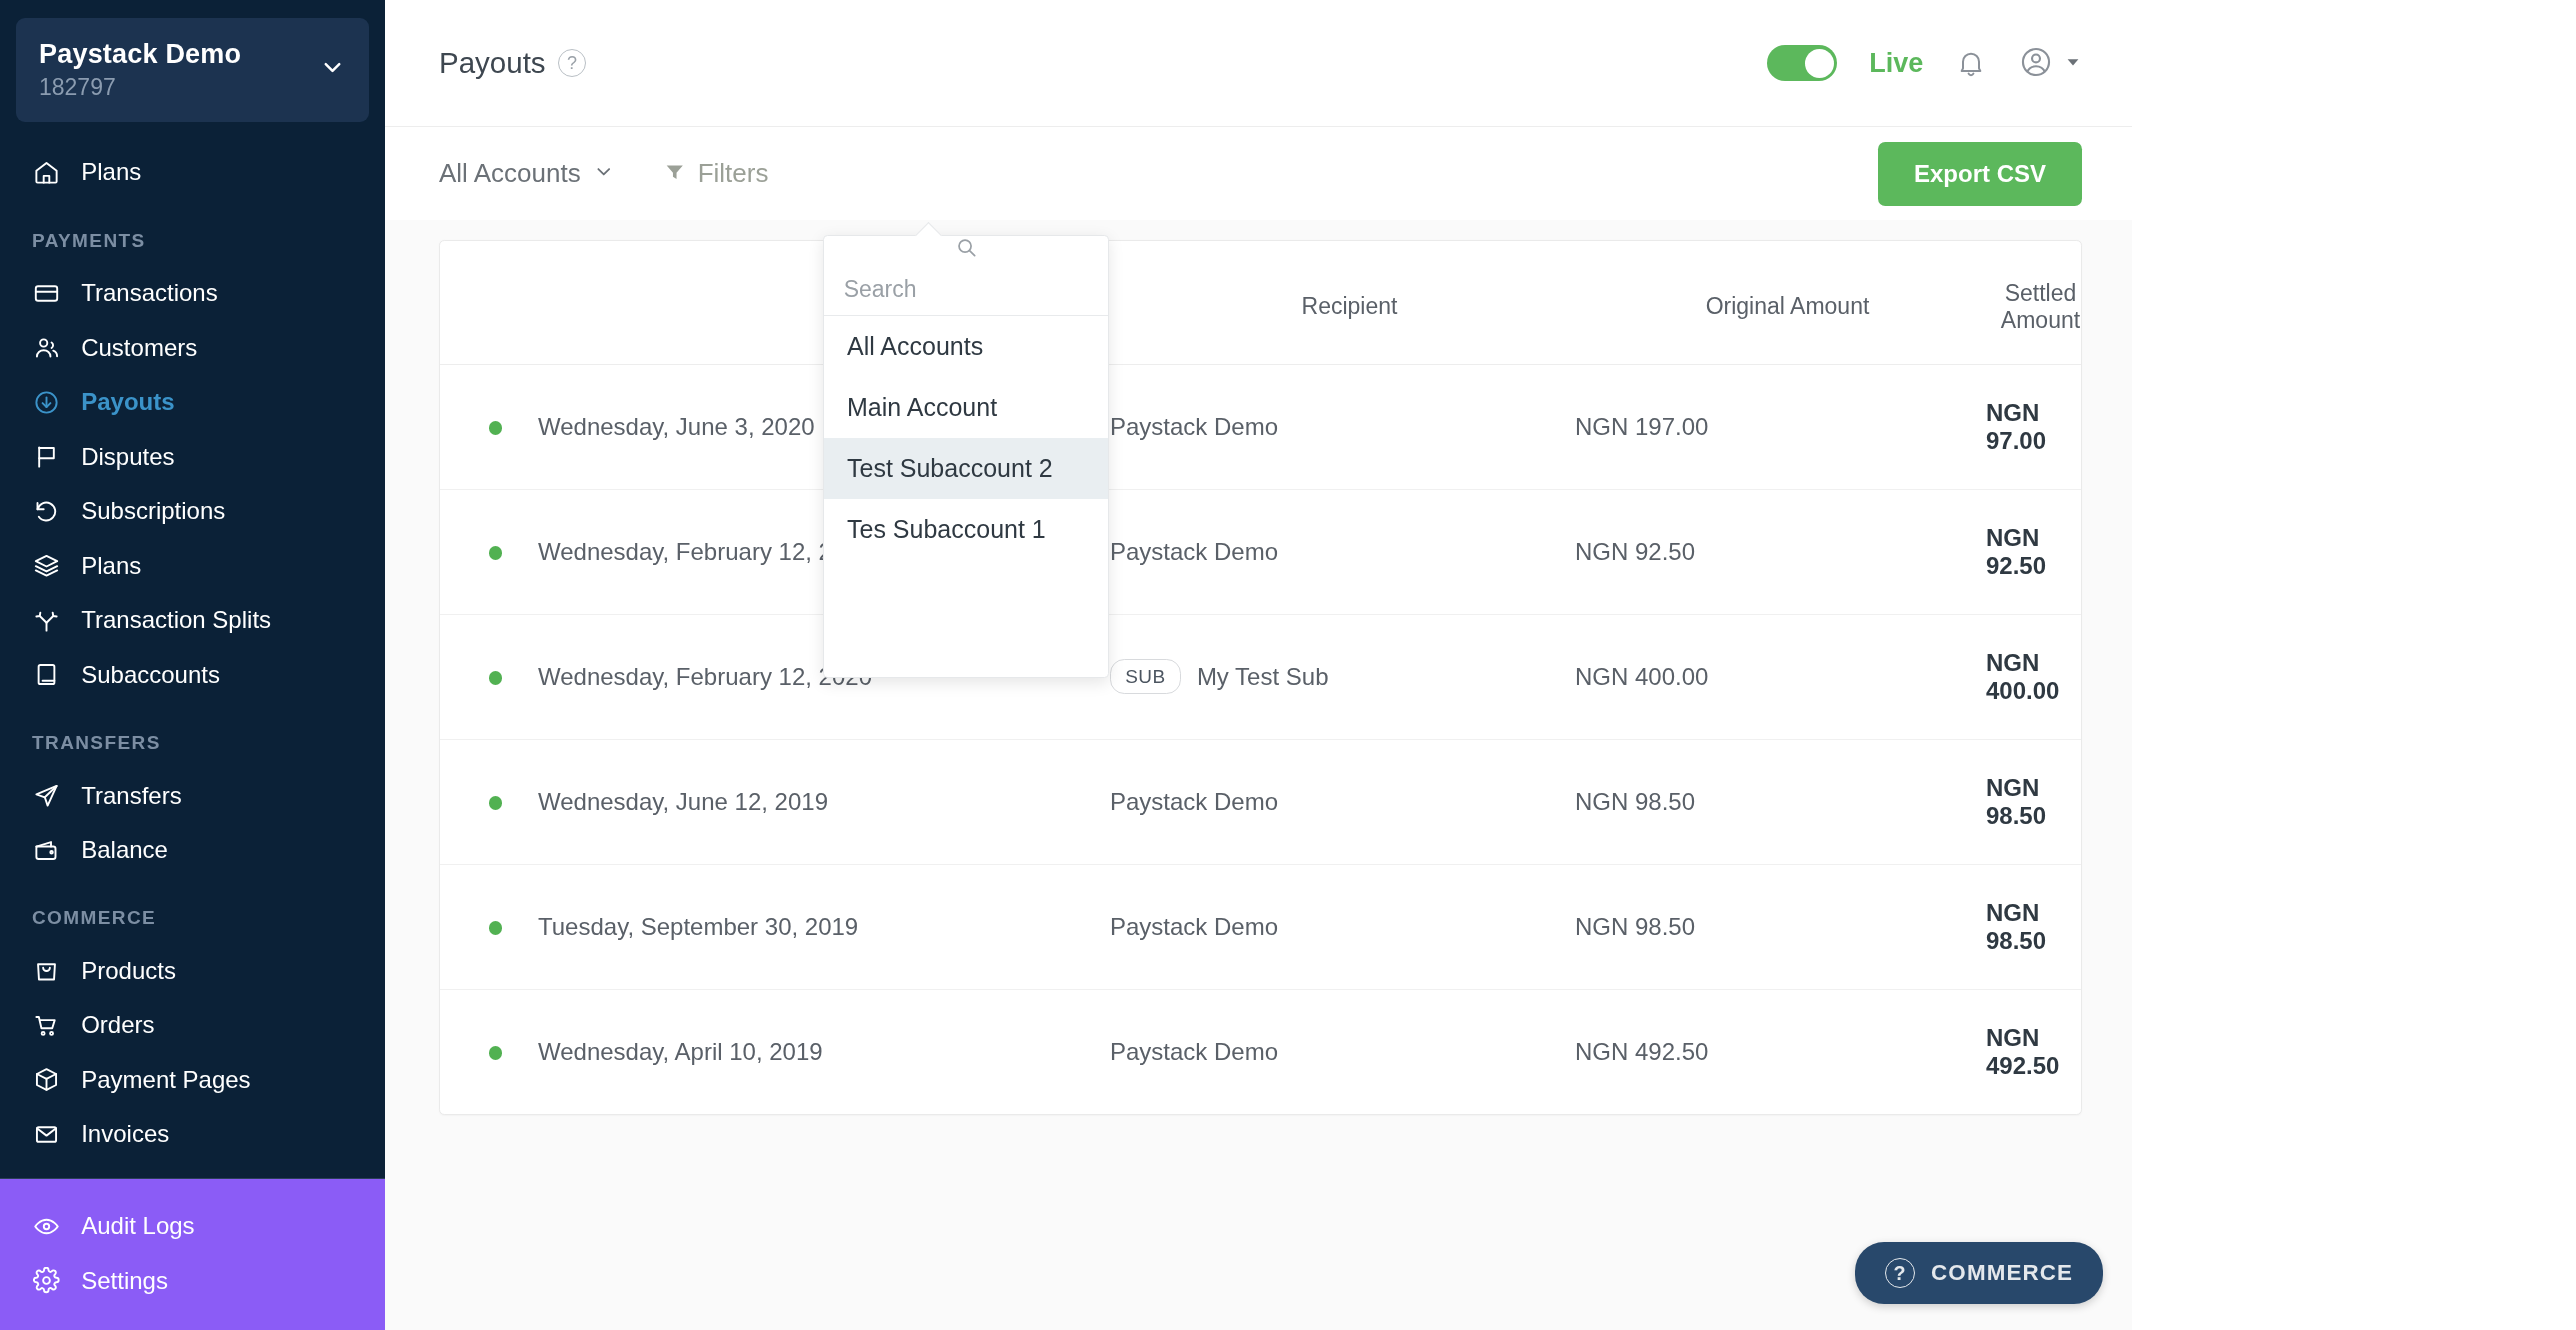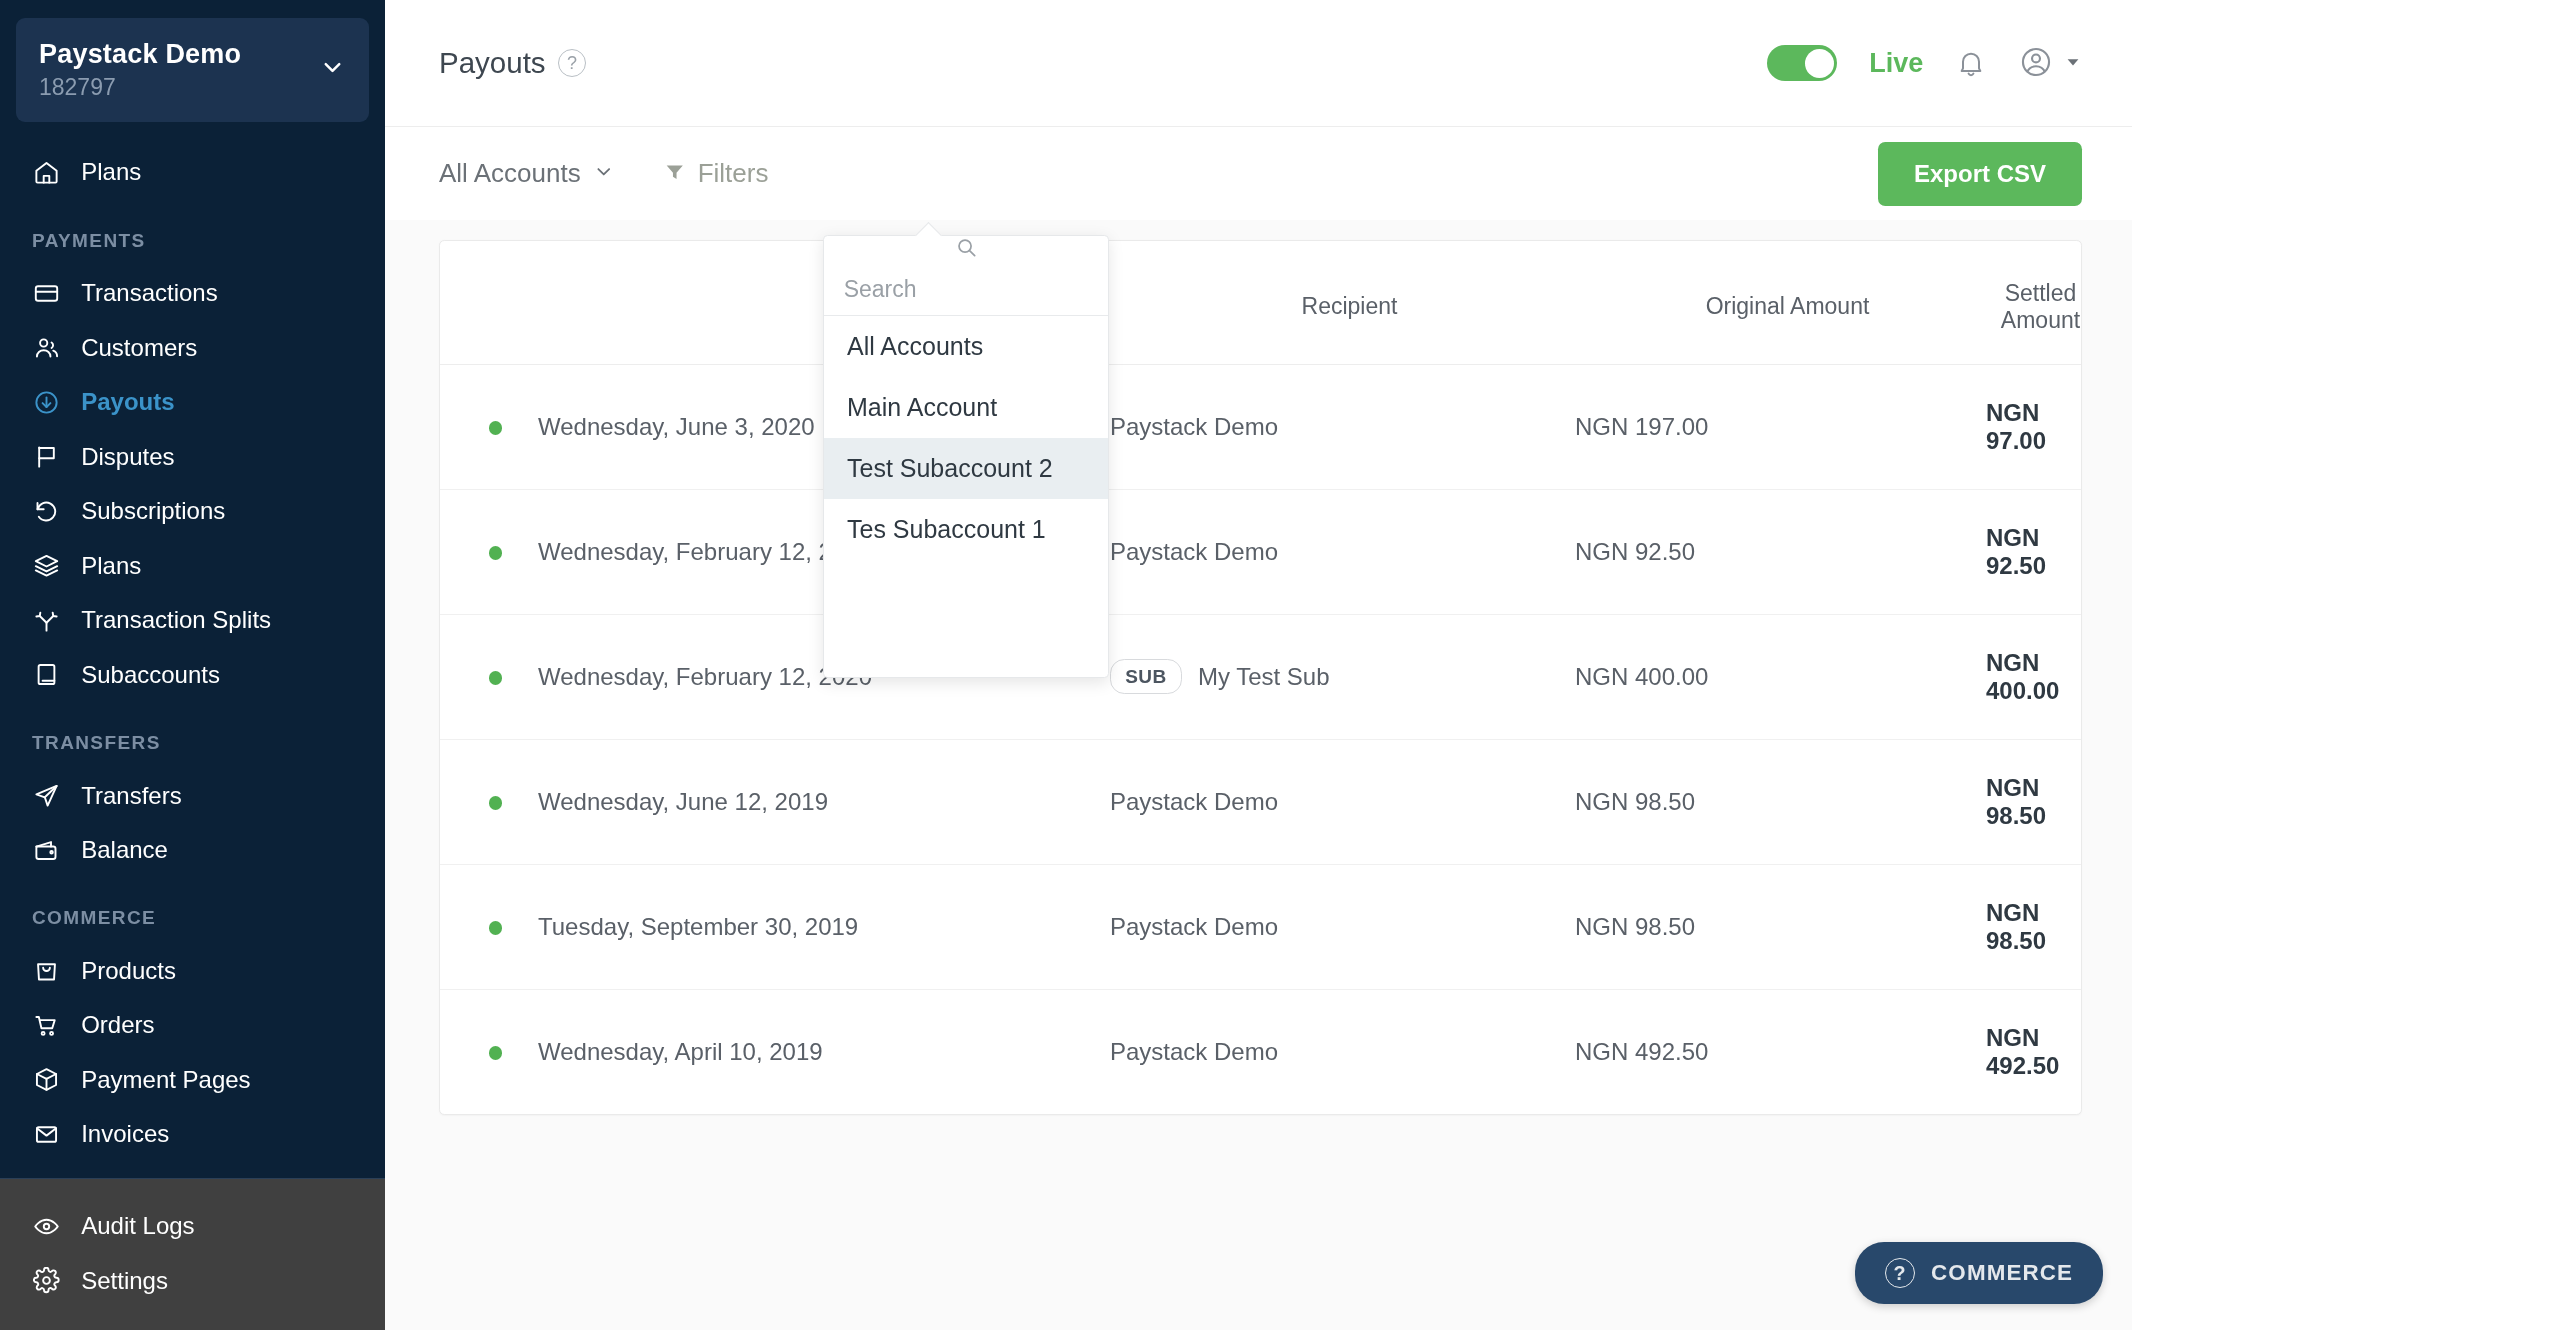--- a/index.html
+++ b/index.html
@@ -42,21 +42,21 @@
     color: #ffffff; font-size: 24px;
     cursor: pointer; line-height: 1;
   }
   .nav-item .ico { width: 29.5px; height: 29.5px; display:flex; align-items:center; justify-content:center; flex:0 0 29.5px;}
   .nav-item.active { color: #3b93c9; font-weight: bold; }
   .nav-item.active .ico svg { stroke: #3b93c9; }
   .nav-item .ico svg { stroke: #ffffff; fill: none; stroke-width: 1.7; }
 
   .sidebar-bottom {
     position: absolute; left: 0; bottom: 0; width: 385px;
-    background: #404040;
+    background: #8b5cf6;
     border-top: 0.9px solid #2a3f57;
     padding: 19.7px 0 23px 0;
   }
 
   
   .main { flex: 1 1 auto; height: 1331px; background: #fafafa; position: relative; overflow: hidden; }
 
   .topbar {
     height: 127px; background: #ffffff;
     border-bottom: 0.9px solid #ededed;
@@ -104,21 +104,21 @@
   tbody td { font-size:24px; color:#5a6068; padding: 34px 0; border-bottom:0.9px solid #f0f0f0; vertical-align: middle;}
   tbody tr:last-child td { border-bottom: none; }
   .c-status { width: 98px; padding-left: 49px !important; }
   .c-date { width: 572px; }
   .c-recipient { width: 465px; }
   .c-orig { width: 411px; }
   .c-settled { color:#2f3942; font-weight:bold; }
   .dot { width:13.4px; height:13.4px; border-radius:50%; background:#52b152; display:inline-block; }
   .sub-badge {
     display:inline-flex; align-items:center; justify-content:center;
-    border:0.9px solid #d8dadd; border-radius:14.3px; font-size:19px; font-weight:bold;
+    border:0.9px solid #d8dadd; border-radius:14.3px; font-size:19px; font-weight:normal;
     color:#4c5560; padding: 5.4px 14.3px; margin-right: 16px; letter-spacing:0.4px;
   }
   .recip-cell { display:flex; align-items:center; }
 
   
   .dropdown {
     position:absolute; left: 438px; top: 235px; width: 286px; height: 443px;
     background:#fff; border:0.9px solid #e6e8ea; border-radius:4.5px;
     box-shadow: 0 4.5px 16px rgba(0,0,0,.10); z-index: 50;
   }

